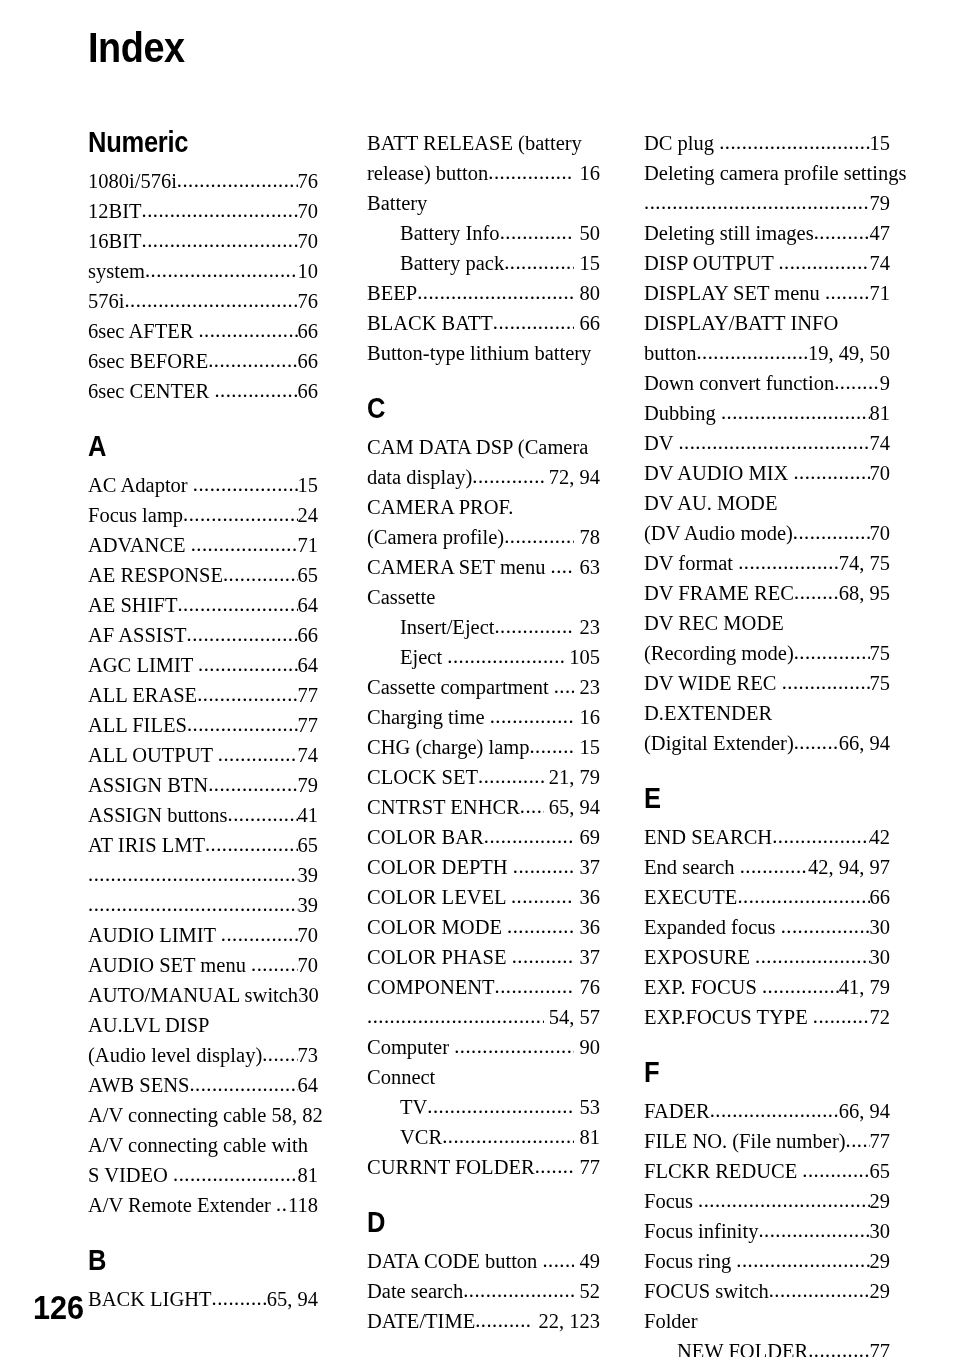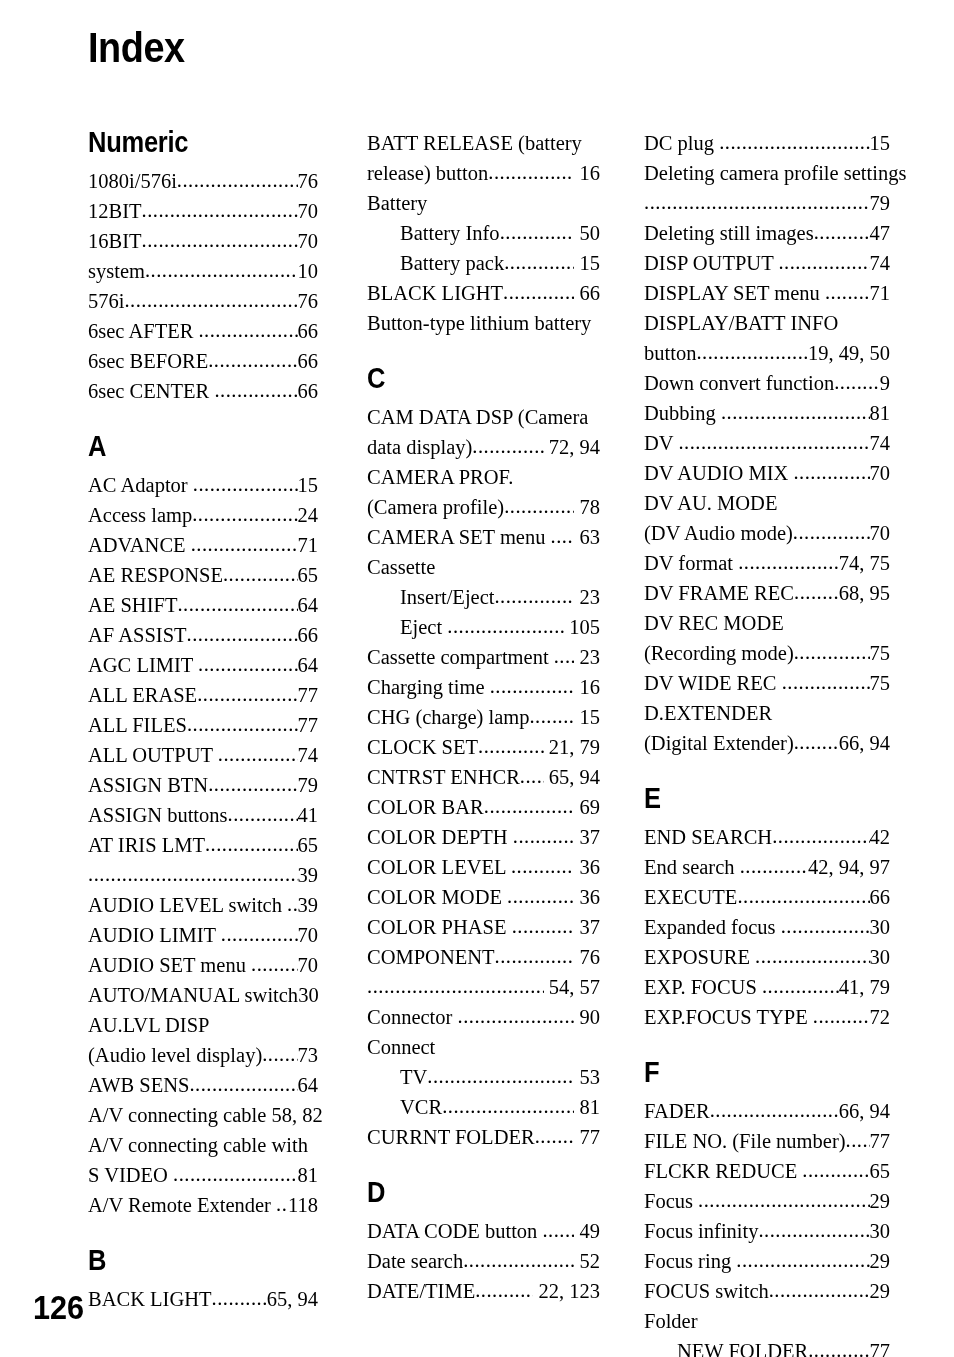--- a/index.html
+++ b/index.html
@@ -186,21 +186,21 @@
         <div class="section-heading">A</div>
         <div class="entry">
           <div class="line">
             <span class="term">AC Adaptor </span>
             <span class="leader"></span>
             <span class="pages">15</span>
           </div>
         </div>
         <div class="entry">
           <div class="line">
-            <span class="term">Access lamp</span>
+            <span class="term">Focus lamp</span>
             <span class="leader"></span>
             <span class="pages">24</span>
           </div>
         </div>
         <div class="entry">
           <div class="line">
             <span class="term">ADVANCE </span>
             <span class="leader"></span>
             <span class="pages">71</span>
           </div>
@@ -276,21 +276,20 @@
           </div>
         </div>
         <div class="entry">
           <div class="line">
             <span class="leader"></span>
             <span class="pages">39</span>
           </div>
         </div>
         <div class="entry">
           <div class="line">
-            <span class="term">AUDIO LEVEL switch </span>
             <span class="leader"></span>
             <span class="pages">39</span>
           </div>
         </div>
         <div class="entry">
           <div class="line">
             <span class="term">AUDIO LIMIT </span>
             <span class="leader"></span>
             <span class="pages">70</span>
           </div>
@@ -388,21 +387,28 @@
         </div>
         <div class="entry sub">
           <div class="line">
             <span class="term">Battery pack</span>
             <span class="leader"></span>
             <span class="pages"> 15</span>
           </div>
         </div>
         <div class="entry">
           <div class="line">
-            <span class="term">BLACK LIGHT</span>
+            <span class="term">BEEP</span>
+            <span class="leader"></span>
+            <span class="pages"> 80</span>
+          </div>
+        </div>
+        <div class="entry">
+          <div class="line">
+            <span class="term">BLACK BATT</span>
             <span class="leader"></span>
             <span class="pages"> 66</span>
           </div>
         </div>
         <div class="entry">
           <div class="line plain">
             <span class="term">Button-type lithium battery</span>
           </div>
         </div>
       </div>
@@ -532,21 +538,21 @@
           </div>
         </div>
         <div class="entry">
           <div class="line">
             <span class="leader"></span>
             <span class="pages"> 54, 57</span>
           </div>
         </div>
         <div class="entry">
           <div class="line">
-            <span class="term">Connector </span>
+            <span class="term">Computer </span>
             <span class="leader"></span>
             <span class="pages"> 90</span>
           </div>
         </div>
         <div class="entry">
           <div class="line plain">
             <span class="term">Connect</span>
           </div>
         </div>
         <div class="entry sub">

